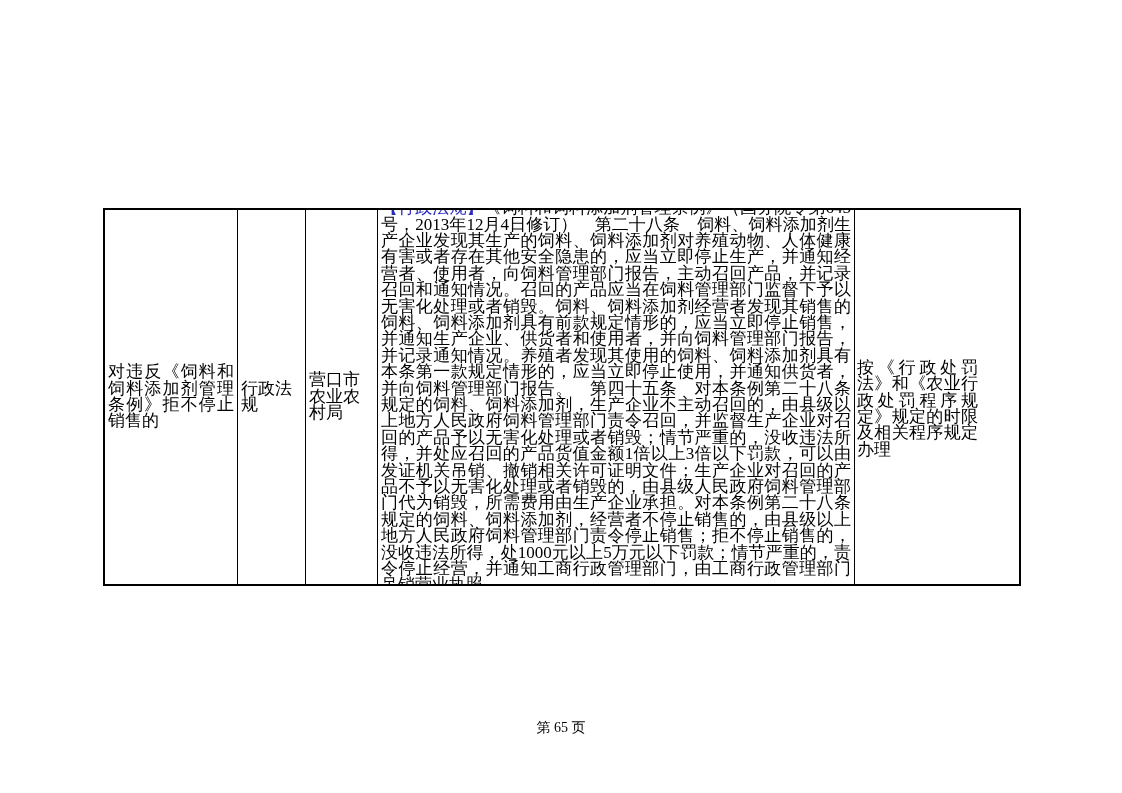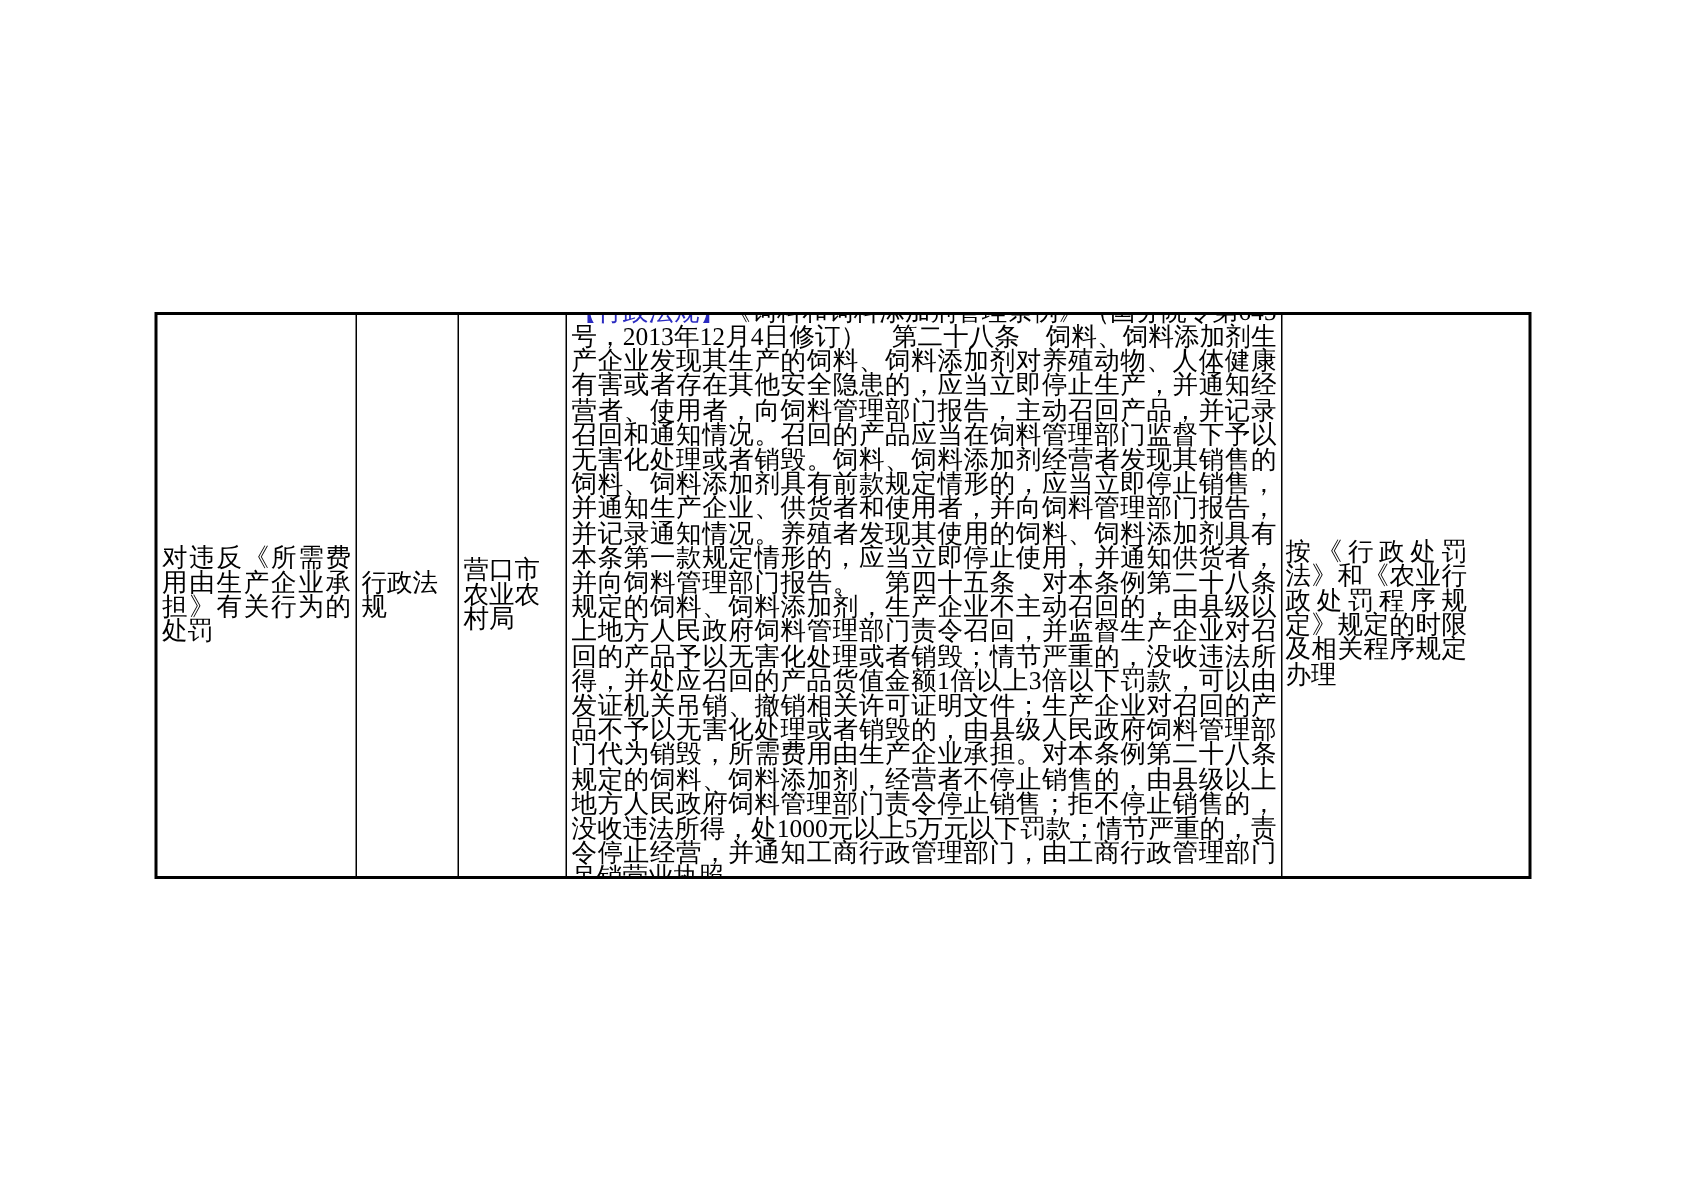--- a/index.html
+++ b/index.html
@@ -87,21 +87,21 @@
 </style>
 </head>
 <body>
 
 <div class="page">
 
   <div class="table">
 
 
     <div class="cell col-matter">
-      <span class="justified">对违反《所需费用由生产企业承担》有关行为的处罚</span>
+      <span class="justified">对违反《饲料和饲料添加剂管理条例》拒不停止销售的</span>
     </div>
 
     <div class="cell col-type">
       <span>行政法规</span>
     </div>
 
     <div class="cell col-agency">
       <span>营口市农业农村局</span>
     </div>
 
@@ -110,14 +110,17 @@
         <span class="legal-tag">【行政法规】</span><span>《饲料和饲料添加剂管理条例》（国务院令第645号，2013年12月4日修订）　第二十八条　饲料、饲料添加剂生产企业发现其生产的饲料、饲料添加剂对养殖动物、人体健康有害或者存在其他安全隐患的，应当立即停止生产，并通知经营者、使用者，向饲料管理部门报告，主动召回产品，并记录召回和通知情况。召回的产品应当在饲料管理部门监督下予以无害化处理或者销毁。饲料、饲料添加剂经营者发现其销售的饲料、饲料添加剂具有前款规定情形的，应当立即停止销售，并通知生产企业、供货者和使用者，并向饲料管理部门报告，并记录通知情况。养殖者发现其使用的饲料、饲料添加剂具有本条第一款规定情形的，应当立即停止使用，并通知供货者，并向饲料管理部门报告。　第四十五条　对本条例第二十八条规定的饲料、饲料添加剂，生产企业不主动召回的，由县级以上地方人民政府饲料管理部门责令召回，并监督生产企业对召回的产品予以无害化处理或者销毁；情节严重的，没收违法所得，并处应召回的产品货值金额1倍以上3倍以下罚款，可以由发证机关吊销、撤销相关许可证明文件；生产企业对召回的产品不予以无害化处理或者销毁的，由县级人民政府饲料管理部门代为销毁，所需费用由生产企业承担。对本条例第二十八条规定的饲料、饲料添加剂，经营者不停止销售的，由县级以上地方人民政府饲料管理部门责令停止销售；拒不停止销售的，没收违法所得，处1000元以上5万元以下罚款；情节严重的，责令停止经营，并通知工商行政管理部门，由工商行政管理部门吊销营业执照。</span>
       </p>
     </div>
 
     <div class="cell col-procedure">
       <span class="justified">按《行政处罚法》和《农业行政处罚程序规定》规定的时限及相关程序规定办理</span>
     </div>
 
   </div>
 
+  <div class="footer">
+    <span>第 65 页</span>
+  </div>
 
 </div>
 
 </body></html>

